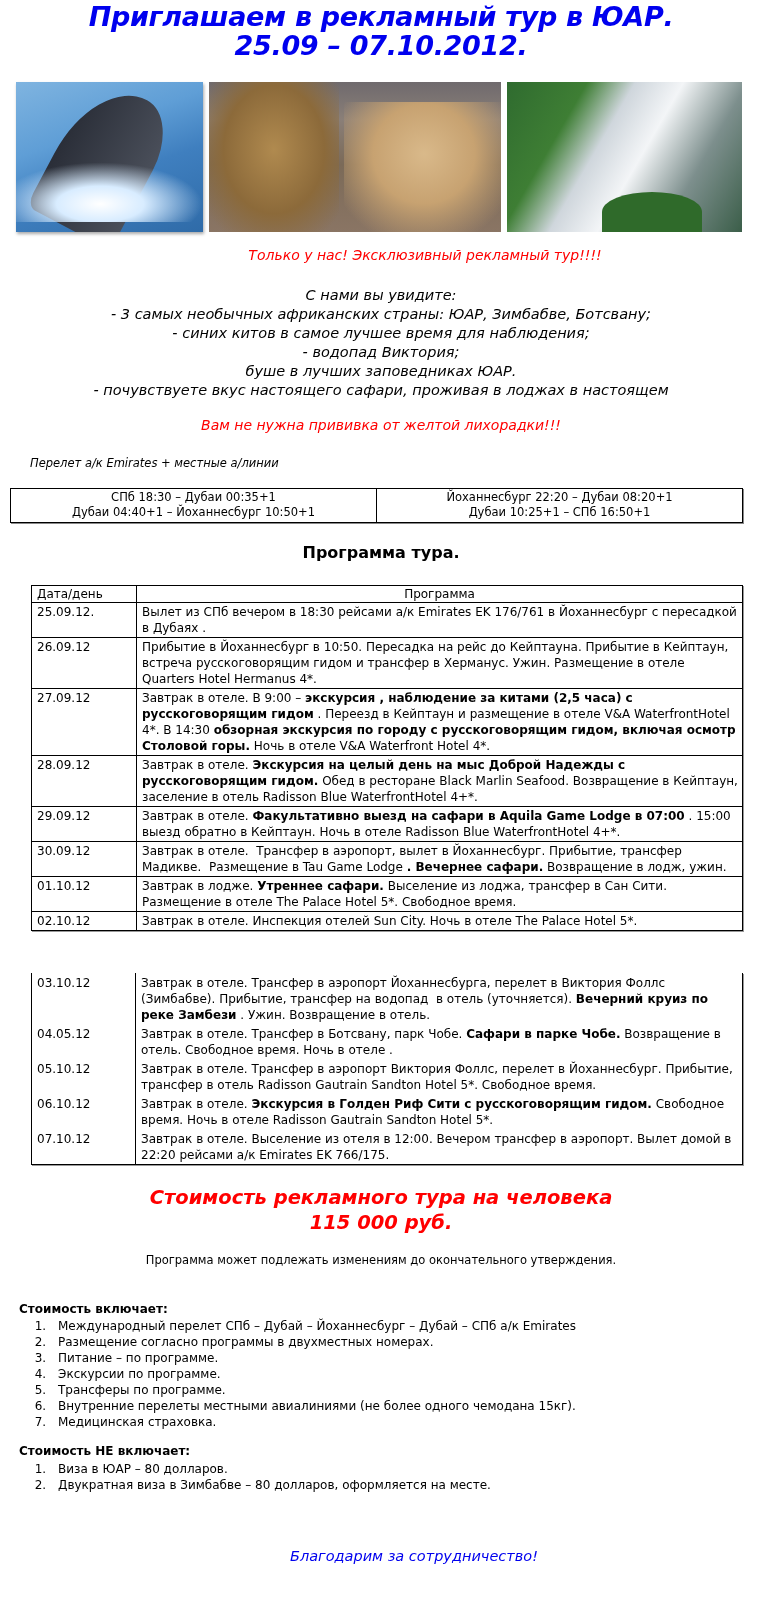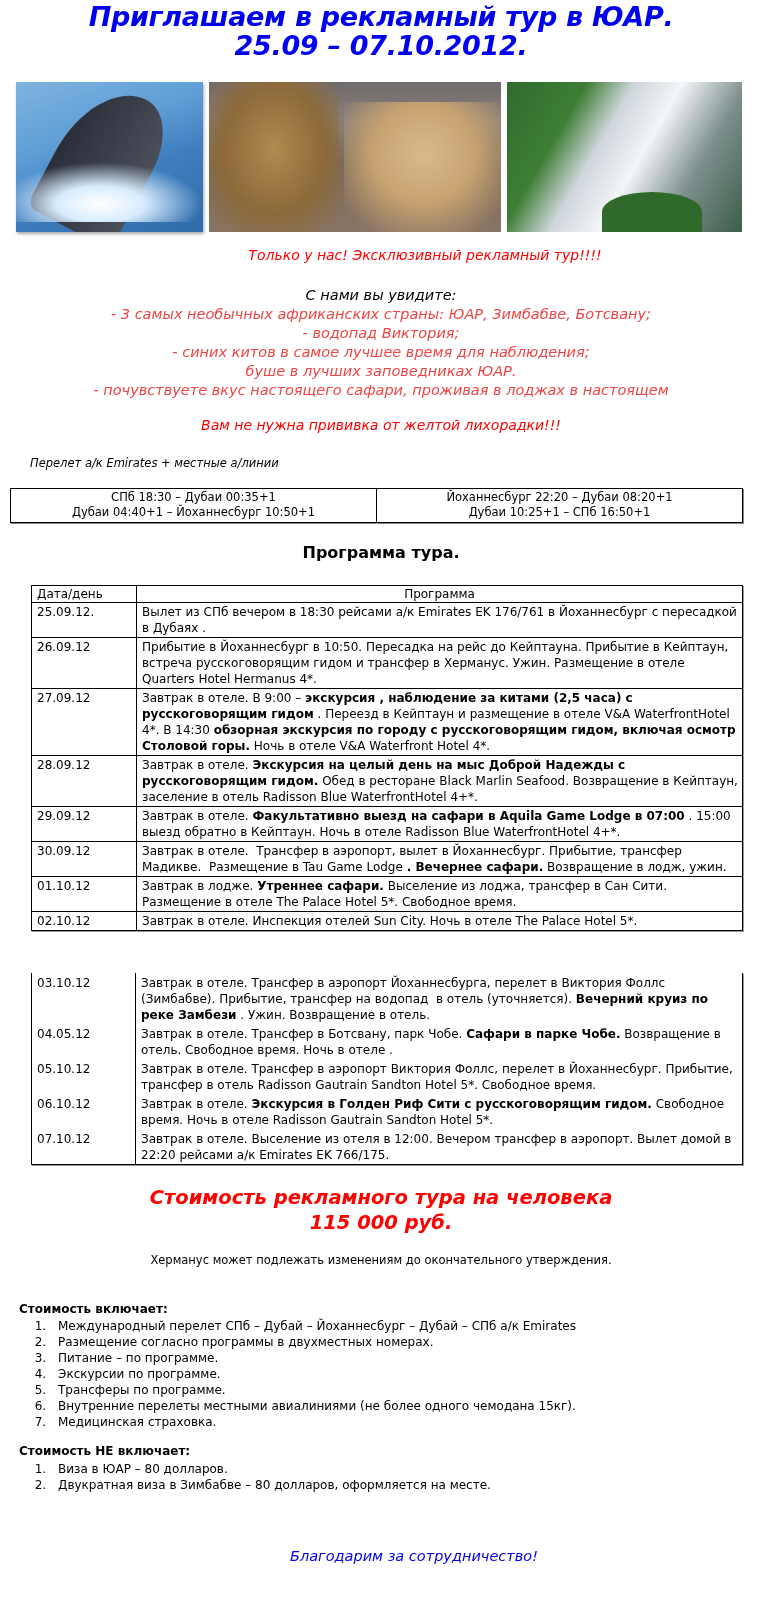--- a/index.html
+++ b/index.html
@@ -20,21 +20,21 @@
     background:linear-gradient(180deg,#6f6a6d 0%,#8a7f78 25%,#7b6a58 55%,#8a7564 100%); }
   .lion .l1 { position:absolute; left:0; top:0; width:130px; height:150px;
     background:radial-gradient(ellipse at 50% 45%,#b08a4f 0%,#8c6a3a 55%,rgba(80,60,40,0) 90%); }
   .lion .l2 { position:absolute; left:135px; top:20px; width:160px; height:130px;
     background:radial-gradient(ellipse at 50% 40%,#d9b98a 0%,#c7a271 45%,rgba(120,100,80,0) 85%); }
   .falls { left:507px; width:235px;
     background:linear-gradient(120deg,#2f6b2f 0%,#3e7e34 25%,#cfd6dc 40%,#f3f5f7 55%,#7d8f8d 75%,#3b5e49 100%); }
   .falls .g { position:absolute; left:95px; bottom:0; width:100px; height:40px; background:#2f6a2a; border-radius:50% 50% 0 0; }
 
   .red-note { color:#ff0000; font-style:italic; font-size:14px; }
-  .blue { color:#ef4444; font-style:italic; font-size:14.5px; line-height:19px; }
+  .blue { color:#000000; font-style:italic; font-size:14.5px; line-height:19px; }
   .italic-black { font-style:italic; font-size:14.5px; }
   .small { font-size:11.5px; }
   .flight-tbl { position:absolute; left:10px; top:488px; width:733px; border-collapse:collapse;
                 border:1px solid #000; box-shadow:1px 1px 0 #888; font-size:11.5px; }
   .flight-tbl td { border:1px solid #000; text-align:center; line-height:15px; padding:1px 4px 2px 4px; vertical-align:top; }
   .prog-title { left:0; width:762px; top:543px; text-align:center; font-weight:bold; font-size:16px; }
   table.prog { position:absolute; left:31px; border-collapse:collapse; font-size:12px; width:712px; }
   table.prog td { vertical-align:top; line-height:16px; padding:1px 4px 1px 5px; }
   table.prog.t1 { top:585px; border:1px solid #000; box-shadow:1px 1px 0 #999;padding-left:11px; }
   table.prog.t1 td { border:1px solid #000; }
@@ -70,22 +70,22 @@
   </div>
 <div class="abs photo falls">
     <div class="g"></div>
   </div>
 
 <div class="abs red-note center" style="left:0;width:762px;top:247px;margin-left:44px;">Только у нас! Эксклюзивный рекламный тур!!!!</div>
 
 <div class="abs center" style="left:0;width:762px;top:286px;">
   <div class="italic-black" style="line-height:19px;">С нами вы увидите:</div>
   <div class="blue">- 3 самых необычных африканских страны: ЮАР, Зимбабве, Ботсвану;</div>
+  <div class="blue">- синих китов в самое лучшее время для наблюдения;</div>
   <div class="blue">- водопад Виктория;</div>
-  <div class="blue">- синих китов в самое лучшее время для наблюдения;</div>
   <div class="blue">буше в лучших заповедниках ЮАР.</div>
   <div class="blue">- почувствуете вкус настоящего сафари, проживая в лоджах в настоящем</div>
 </div>
 
 <div class="abs red-note center" style="left:0;width:762px;top:417px;">Вам не нужна прививка от желтой лихорадки!!!</div>
 
 <div class="abs small" style="left:18px;top:456px;font-style:italic;margin-left:12px;">Перелет а/к Emirates + местные а/линии</div>
 
 <table class="flight-tbl">
   <tbody>
@@ -170,21 +170,21 @@
         <td>Завтрак в отеле. Выселение из отеля в 12:00. Вечером трансфер в аэропорт. Вылет домой в 22:20 рейсами а/к Emirates EK 766/175.</td>
       </tr>
     </tbody>
 </table>
 
 <div class="abs price">
   <div>Стоимость рекламного тура на человека</div>
   <div>115 000 руб.</div>
 </div>
 
-<div class="abs note">Херманус может подлежать изменениям до окончательного утверждения.</div>
+<div class="abs note">Программа может подлежать изменениям до окончательного утверждения.</div>
 
 <div class="abs incl-h" style="top:1302px;">Стоимость включает:</div>
 <ol class="list" style="top:1318px;">
   <li>Международный перелет СПб – Дубай – Йоханнесбург – Дубай – СПб а/к Emirates</li>
   <li>Размещение согласно программы в двухместных номерах.</li>
   <li>Питание – по программе.</li>
   <li>Экскурсии по программе.</li>
   <li>Трансферы по программе.</li>
   <li>Внутренние перелеты местными авиалиниями (не более одного чемодана 15кг).</li>
   <li>Медицинская страховка.</li>

